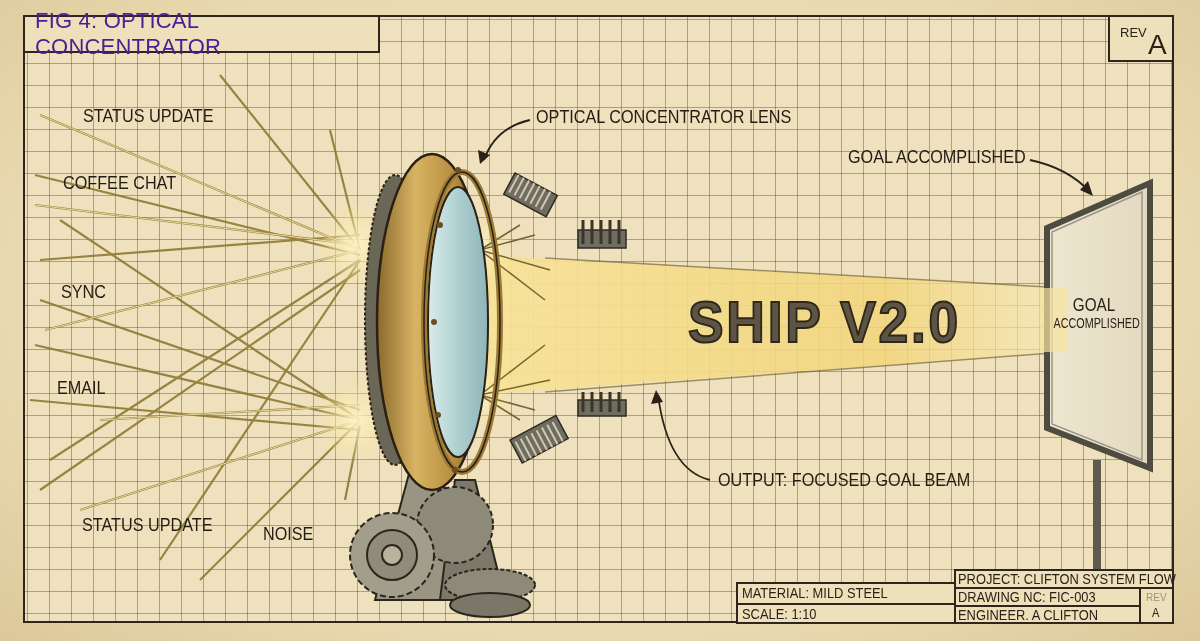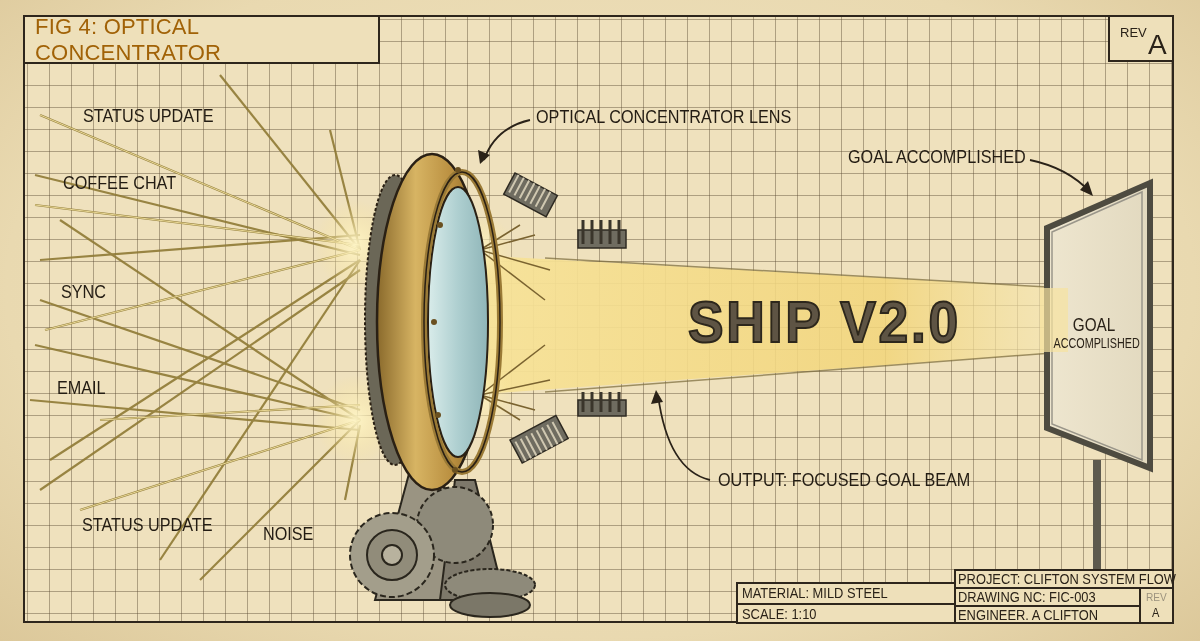--- a/index.html
+++ b/index.html
@@ -19,24 +19,24 @@
     background-color: #efe1bd;
     background-image:
       linear-gradient(to right, rgba(95,78,55,0.45) 1px, transparent 1px),
       linear-gradient(to bottom, rgba(95,78,55,0.45) 1px, transparent 1px);
     background-size: 22px 22px;
     background-position: 2px 2px;
     box-sizing: border-box;
     overflow: hidden;
   }
   .title-box {
-    position: absolute; left: 23px; top: 15px; width: 357px; height: 49px;
+    position: absolute; left: 23px; top: 15px; width: 357px; height: 38px;
     border: 2px solid #2e261c; background: #eee0ba; box-sizing: border-box;
     display: flex; align-items: center; padding-left: 10px;
-    font-size: 22px; letter-spacing: 0.2px; color: #a16207;
+    font-size: 22px; letter-spacing: 0.2px; color: #4c1d95;
     font-family: "Liberation Sans Narrow", "Liberation Sans", sans-serif;
   }
   .rev-box {
     position: absolute; left: 1108px; top: 15px; width: 66px; height: 47px;
     border: 2px solid #2e261c; background: #eee0ba; box-sizing: border-box;
   }
   .rev-box .rev-label { position: absolute; left: 10px; top: 8px; font-size: 13px; }
   .rev-box .rev-letter { position: absolute; left: 38px; top: 12px; font-size: 28px; }
 
   .svg-layer { position: absolute; left: 0; top: 0; }
@@ -46,21 +46,21 @@
     transform: scaleX(0.9); transform-origin: left center;
   }
   .big-label {
     position: absolute; left: 688px; top: 288px; font-size: 58px; font-weight: bold;
     letter-spacing: 3px; color: #5e5444;
     -webkit-text-stroke: 2px #2d271c;
     transform: scaleX(0.92); transform-origin: left center;
   }
   .screen-text {
     position: absolute; left: 1052px; top: 296px; width: 84px; text-align: center;
-    color: #2a2218; line-height: 1.05; margin-top: 20px;
+    color: #2a2218; line-height: 1.05;
   }
   .screen-text .t1 { font-size: 18px; display: block; transform: scaleX(0.85); }
   .screen-text .t2 { font-size: 15px; display: block; transform: scaleX(0.72); white-space: nowrap; margin-left: -12px; }
 
   .tb { position: absolute; border: 2px solid #2e261c; background: #eee0ba; box-sizing: border-box; }
   .tb-cell {
     position: absolute; font-size: 14px; white-space: nowrap; color: #2a2218;
     transform: scaleX(0.92); transform-origin: left center;
   }
   .tb-line { position: absolute; background: #2e261c; }

